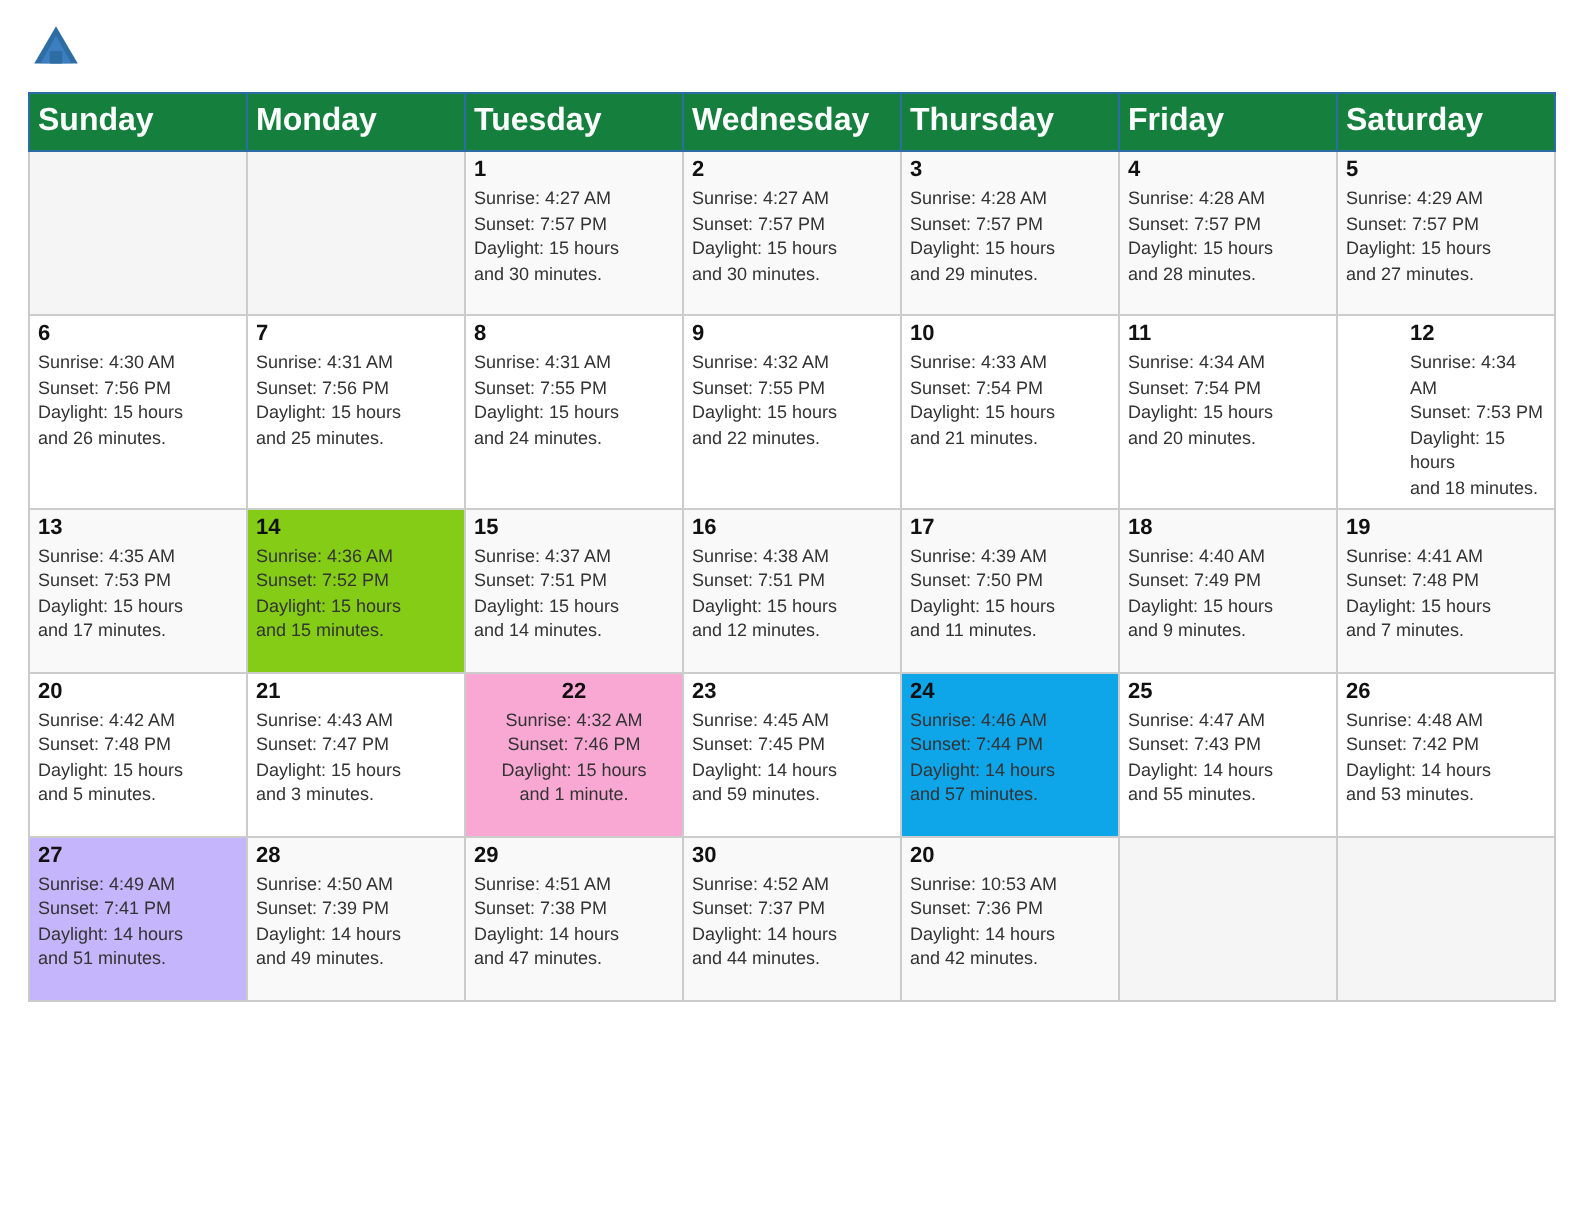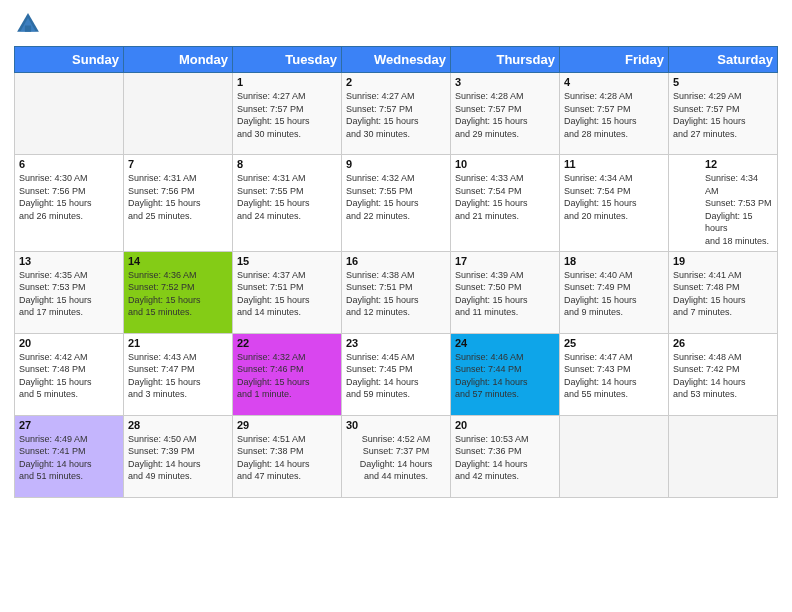--- a/index.html
+++ b/index.html
@@ -53,26 +53,26 @@
       font-size: 14px;
       color: #333;
       margin-top: 2px;
     }
     .calendar {
       width: 100%;
       border-collapse: collapse;
       font-size: 9.5px;
     }
     .calendar thead th {
-      background: #3b82f6;
+      background: #15803d;
       color: #fff;
       font-weight: bold;
-      text-align: right;
+      text-align: left;
       padding: 5px 4px;
-      font-size: 13px;
+      font-size: 16px;
       border: 1px solid #2e6da4;
     }
     .calendar tbody td {
       border: 1px solid #ccc;
       vertical-align: top;
       padding: 3px 4px;
       width: calc(100% / 7);
       height: 82px;
       background: #fff;
     }
@@ -281,21 +281,21 @@
 Daylight: 15 hours
 and 5 minutes.</div>
           </td>
           <td style="background: rgb(255, 255, 255);">
             <span class="day-number">21</span>
             <div class="day-info" style="white-space: pre-line;">Sunrise: 4:43 AM
 Sunset: 7:47 PM
 Daylight: 15 hours
 and 3 minutes.</div>
           </td>
-          <td style="background: #d946ef;">
+          <td style="background: #f9a8d4; text-align: center;">
             <span class="day-number">22</span>
             <div class="day-info" style="white-space: pre-line;">Sunrise: 4:32 AM
 Sunset: 7:46 PM
 Daylight: 15 hours
 and 1 minute.</div>
           </td>
           <td style="background: rgb(255, 255, 255);">
             <span class="day-number">23</span>
             <div class="day-info" style="white-space: pre-line;">Sunrise: 4:45 AM
 Sunset: 7:45 PM
@@ -341,21 +341,21 @@
           </td>
           <td style="background: rgb(249, 249, 249);">
             <span class="day-number">29</span>
             <div class="day-info" style="white-space: pre-line;">Sunrise: 4:51 AM
 Sunset: 7:38 PM
 Daylight: 14 hours
 and 47 minutes.</div>
           </td>
           <td style="background: rgb(249, 249, 249);">
             <span class="day-number">30</span>
-            <div class="day-info" style="white-space: pre-line; text-align: center;">Sunrise: 4:52 AM
+            <div class="day-info" style="white-space: pre-line;">Sunrise: 4:52 AM
 Sunset: 7:37 PM
 Daylight: 14 hours
 and 44 minutes.</div>
           </td>
           <td style="background: rgb(249, 249, 249);">
             <span class="day-number">20</span>
             <div class="day-info" style="white-space: pre-line;">Sunrise: 10:53 AM
 Sunset: 7:36 PM
 Daylight: 14 hours
 and 42 minutes.</div>

